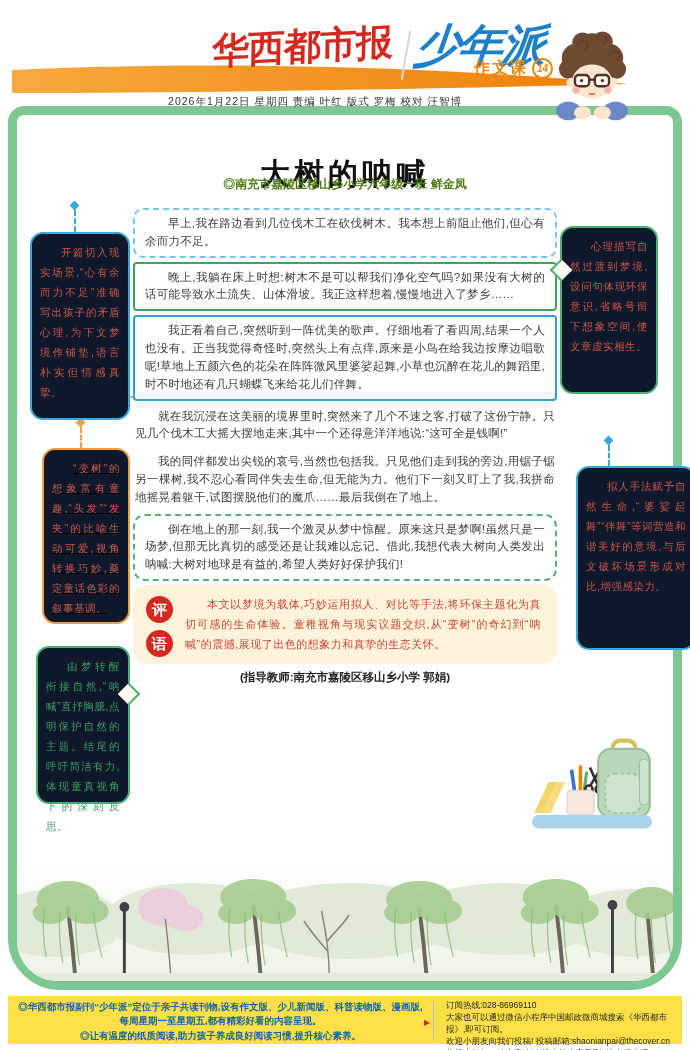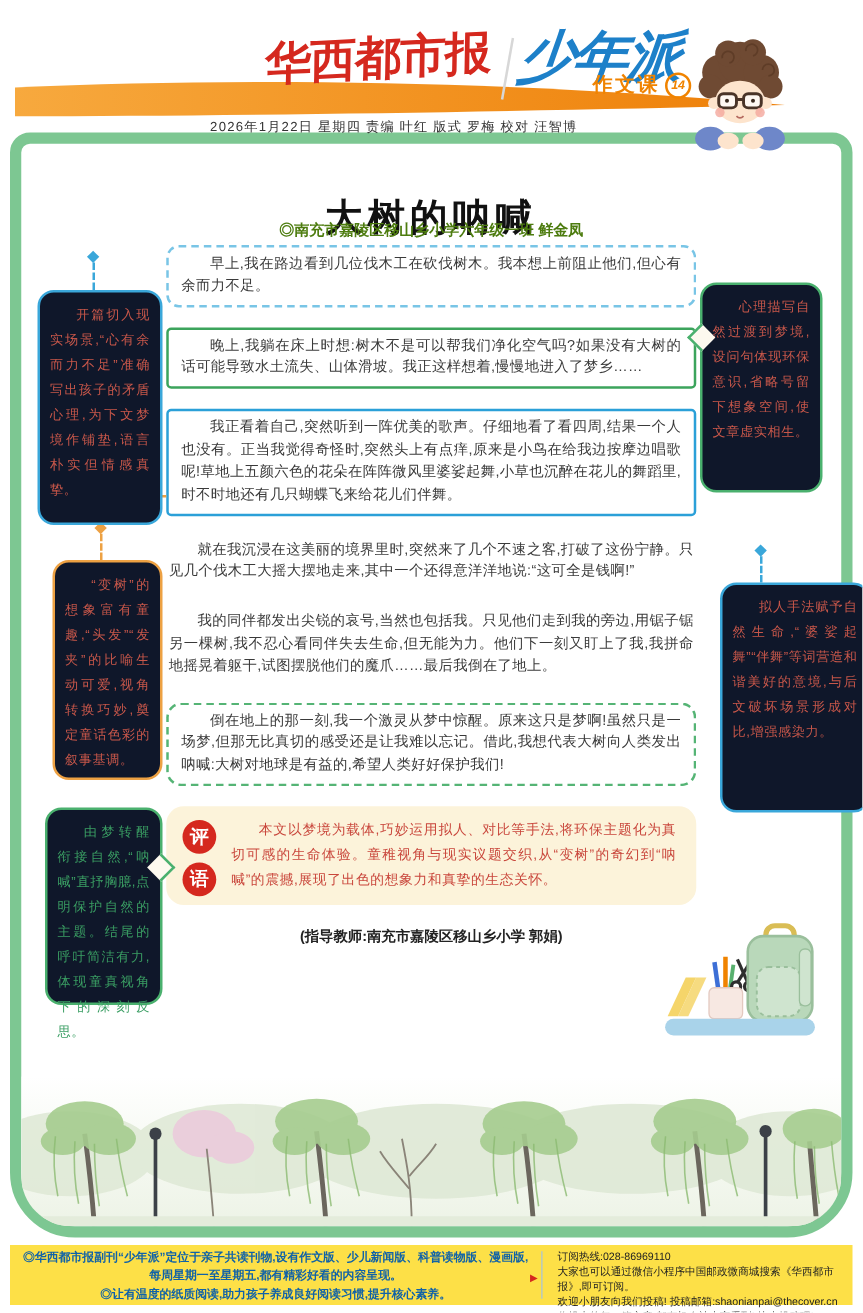--- a/index.html
+++ b/index.html
@@ -26,21 +26,21 @@
   .frame{position:absolute;left:8px;top:106px;width:674px;height:884px;box-sizing:border-box;
     border:9px solid #7dc792;border-radius:16px 16px 52px 52px;background:#ffffff;z-index:0;}
   .trees{position:absolute;left:0;right:0;bottom:0;height:120px;border-radius:0 0 40px 40px;overflow:hidden;}
   .trees svg{display:block;width:100%;height:100%;}
 
   
   .title{position:absolute;left:0;right:0;top:134px;text-align:center;font-size:30px;font-weight:900;
     color:#111;letter-spacing:4px;z-index:3;}
   .byline{position:absolute;left:0;right:0;top:176px;text-align:center;font-size:12px;font-weight:bold;
     color:#4d7c0f;z-index:3;}
-  .essay{position:absolute;left:133px;top:196px;width:424px;display:flex;flex-direction:column;gap:16px;z-index:3;}
+  .essay{position:absolute;left:133px;top:208px;width:424px;display:flex;flex-direction:column;gap:4px;z-index:3;}
   .para{box-sizing:border-box;font-size:11.5px;line-height:1.55;text-align:justify;color:#3a3a3a;
     padding:5px 10px;letter-spacing:0.3px;}
   .para p{margin:0;text-indent:2em;}
   .box-blue-dashed{border:2px dashed #79c5e6;border-radius:10px;}
   .box-green-solid{border:2px solid #3ca45c;border-radius:4px;}
   .box-orange-dashed{border:2px dashed #ecaa4a;border-radius:12px;}
   .box-blue-solid{border:2px solid #2ba0d8;border-radius:4px;}
   .box-green-dashed{border:2px dashed #55b475;border-radius:12px;}
   .box-none{border:none;padding:3px 2px;}
 
@@ -53,21 +53,21 @@
   .comment-text{margin:0;color:#c9473c;font-size:11px;line-height:1.8;text-indent:2em;letter-spacing:0.5px;
     text-align:justify;}
   .teacher{text-align:center;font-size:11.5px;font-weight:bold;color:#222;padding-top:2px;}
 
   
   .ann{position:absolute;box-sizing:border-box;background:#0f172a;border-radius:13px;padding:9px 8px;z-index:3;}
   .ann p{margin:0;font-size:10.5px;line-height:1.9;text-indent:2em;letter-spacing:0.5px;text-align:justify;}
   .ann-red p{color:#c8574a;} .ann-green p{color:#3a9e63;}
   .ab-blue{border:2px solid #3aa7da;} .ab-orange{border:2px solid #eda143;} .ab-green{border:2px solid #4ab06e;}
   #note-l1{left:30px;top:232px;width:100px;height:188px;}
-  #note-l2{left:42px;top:448px;width:88px;height:176px;}
+  #note-l2{left:42px;top:448px;width:88px;height:176px;text-decoration:underline;}
   #note-l3{left:36px;top:646px;width:94px;height:158px;}
   #note-r1{left:560px;top:226px;width:98px;height:168px;}
   #note-r2{left:560px;top:466px;width:120px;height:184px;margin-left:16px;}
   .tail{position:absolute;width:14px;height:14px;background:#fdf9ef;transform:rotate(45deg);}
   .tail-left{left:-9px;top:34px;border-left:2px solid #4ab06e;border-bottom:2px solid #4ab06e;}
   .tail-right{right:-9px;top:38px;border-right:2px solid #4ab06e;border-top:2px solid #4ab06e;}
 
   .conn{position:absolute;z-index:3;}
   #conn-l1{left:74px;top:210px;height:22px;border-left:2px dashed #3aa7da;}
   #conn-l2{left:80px;top:427px;height:21px;border-left:2px dashed #eda143;}

